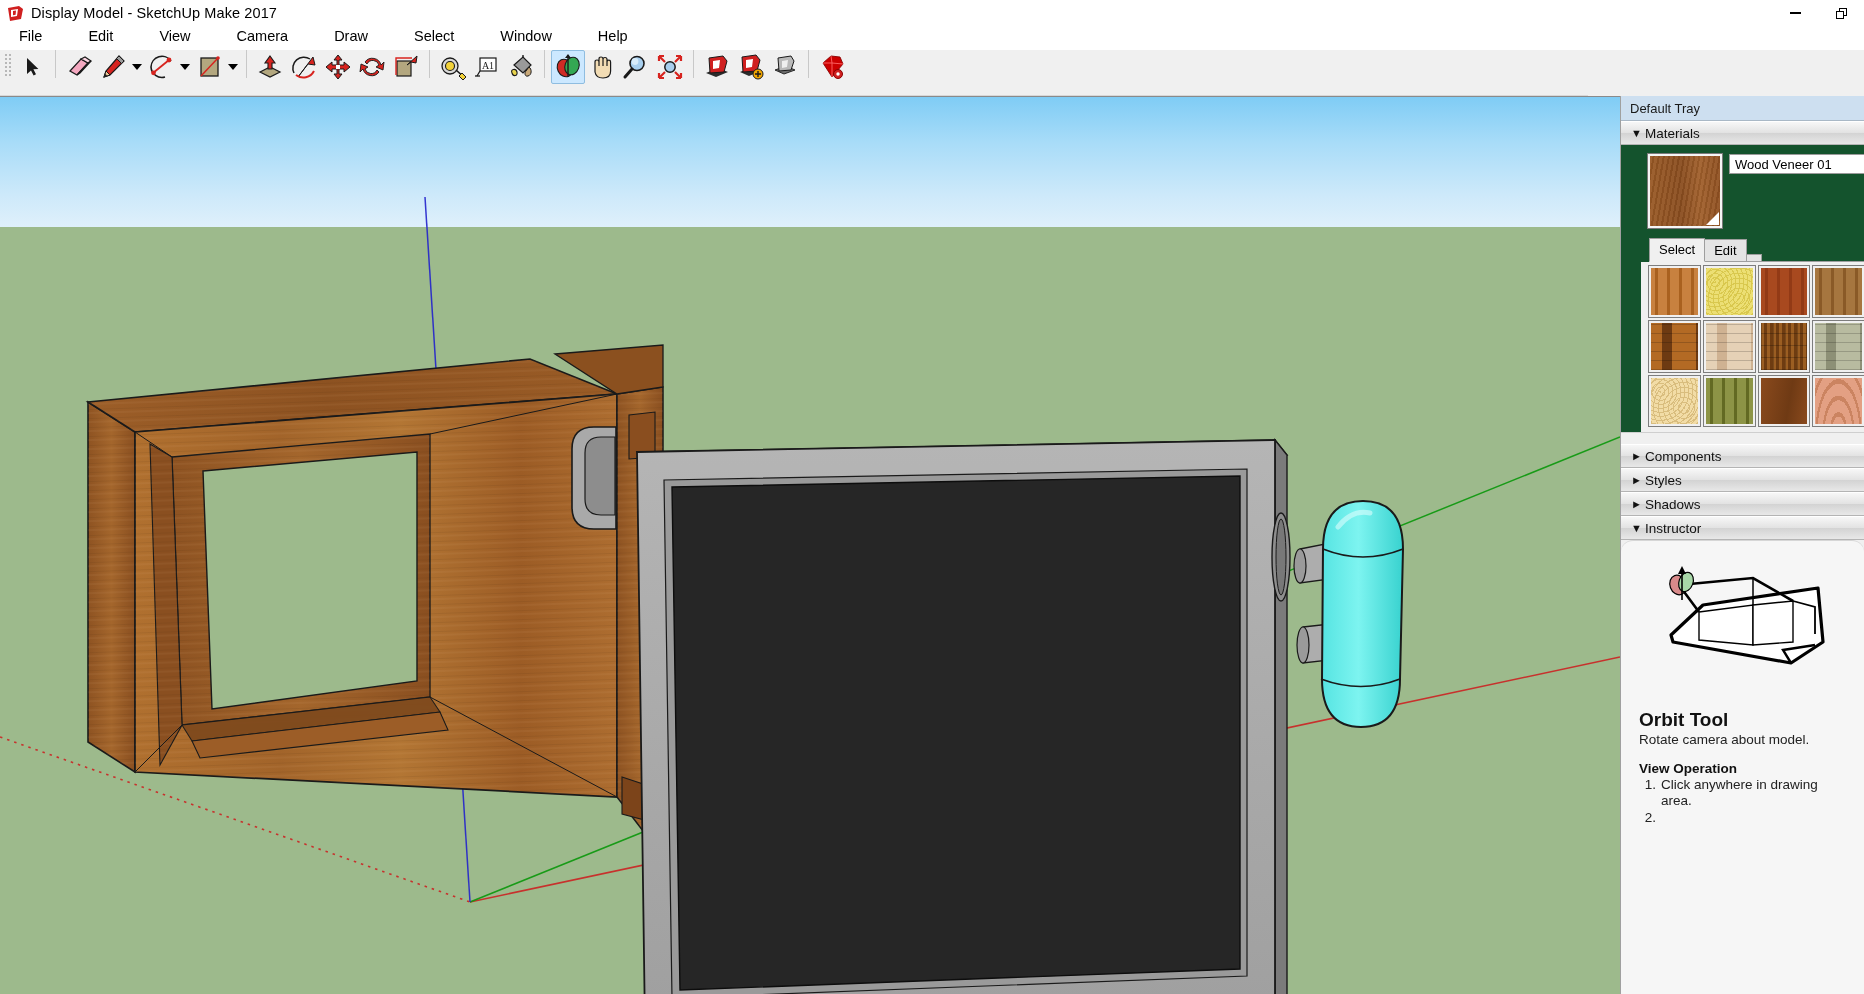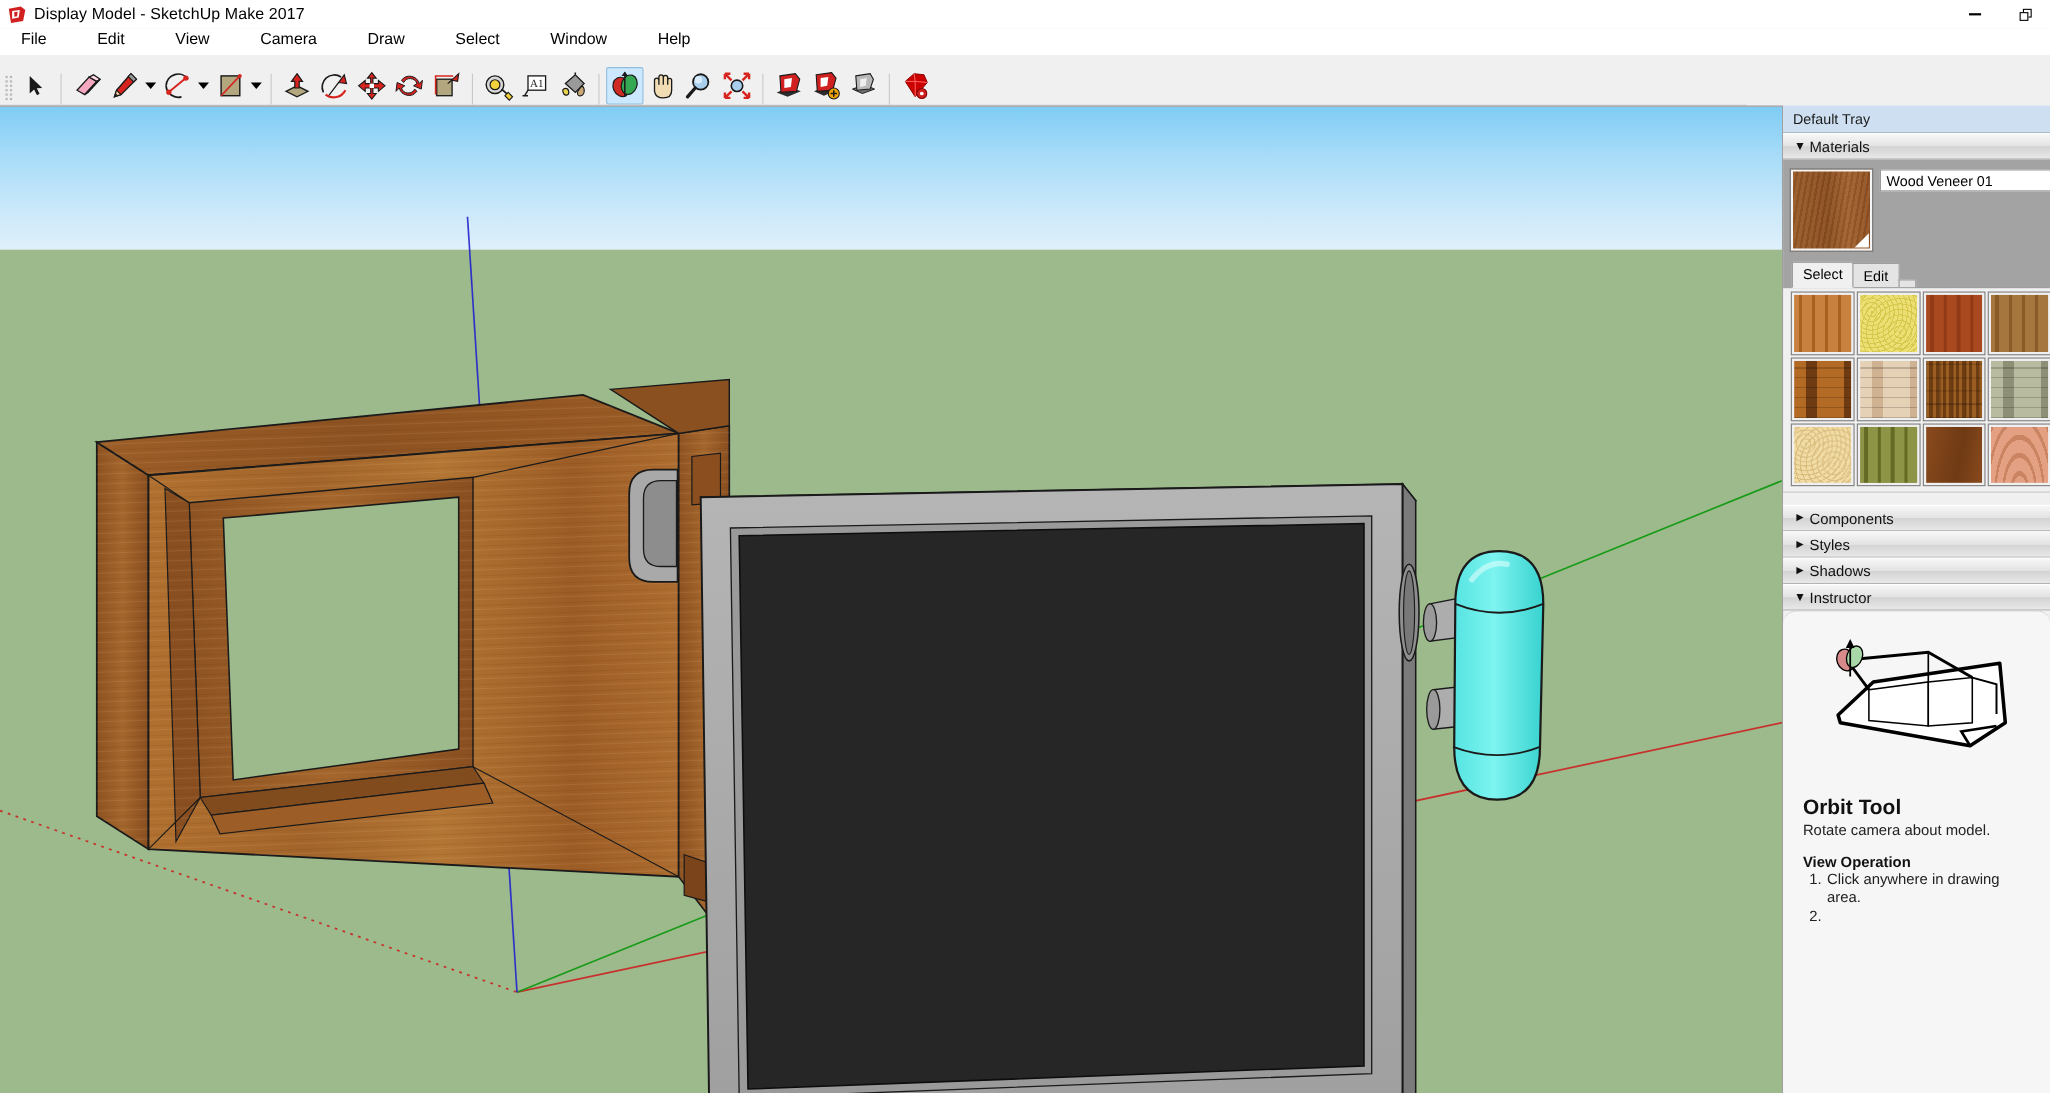--- a/index.html
+++ b/index.html
@@ -31,21 +31,21 @@
   .menubar{
     position:absolute; left:0; top:26px; width:1864px; height:24px;
     background:#ffffff; display:flex; align-items:flex-start; padding-left:8px;gap:24px;
   }
   .menu-item{ font-size:14.5px; color:#000; padding:2px 11px; cursor:default; }
 
   
   .toolbar{
     position:absolute; left:0; top:50px; width:1588px; height:46px;
     background:#f0f0f0; border-bottom:1px solid #d8d8d8;
-    display:flex; align-items:flex-end;text-decoration:underline;
+    display:flex; align-items:flex-start;text-decoration:underline;
   }
   .grip{ width:8px; height:30px; margin:0 3px 0 4px; display:flex; flex-wrap:wrap;
          align-content:center; justify-content:center; gap:2px;}
   .grip span{ width:2px; height:2px; background:#b8b8b8; display:block;}
   .tb-sep{ width:1px; height:28px; background:#c8c8c8; margin:0 6px; flex:none;}
   .tb-btn{
     width:34px; height:34px; display:flex; align-items:center; justify-content:center;
     flex:none; border:1px solid transparent; border-radius:2px;
   }
   .tb-btn.active{ background:#cce8ff; border:1px solid #8fbde0;}
@@ -79,21 +79,21 @@
     display:flex; align-items:center; padding-left:9px; flex:none;
     border-bottom:1px solid #a9b8c6;
   }
   .panel-header{
     height:24px; flex:none;
     background:linear-gradient(to bottom,#f7f7f7 0%, #e2e2e2 50%, #d3d3d3 51%, #e8e8e8 100%);
     border-top:1px solid #ffffff; border-bottom:1px solid #b4b4b4;
     display:flex; align-items:center; padding-left:10px; font-size:13.5px; color:#111;
   }
   .panel-header .tw{ width:14px; display:inline-block; font-size:11px; line-height:1;}
-  .panel-body{ background:#a3a3a3; }
+  .panel-body{ background:#14532d;padding-left:20px; }
 
   
   .mat-top{ display:flex; padding:8px 0 6px 6px; gap:6px; align-items:flex-start;}
   .mat-swatch-big{
     width:76px; height:76px; border:1px solid #7a7a7a; position:relative;
     background:
       repeating-linear-gradient(100deg, rgba(0,0,0,0.07) 0 2px, rgba(255,255,255,0.05) 2px 5px),
       linear-gradient(to right,#9a5a26,#8a4d1f 45%,#a1602c 70%,#8e4f20);
     box-shadow:inset 0 0 0 2px #f5f5f5;
     flex:none;

